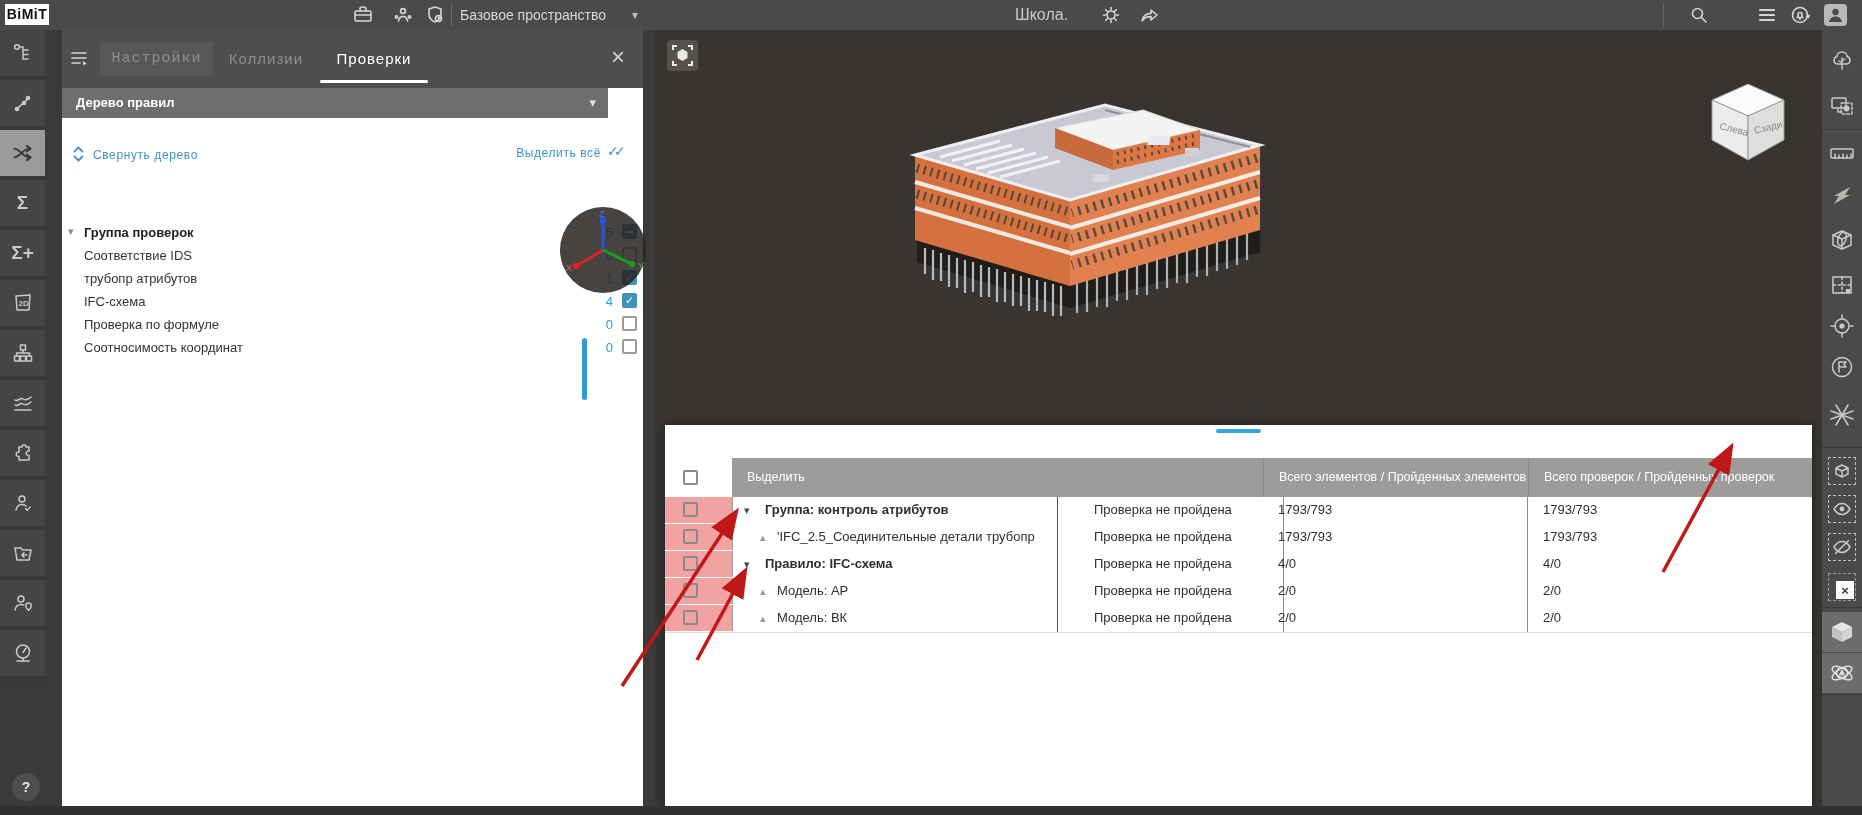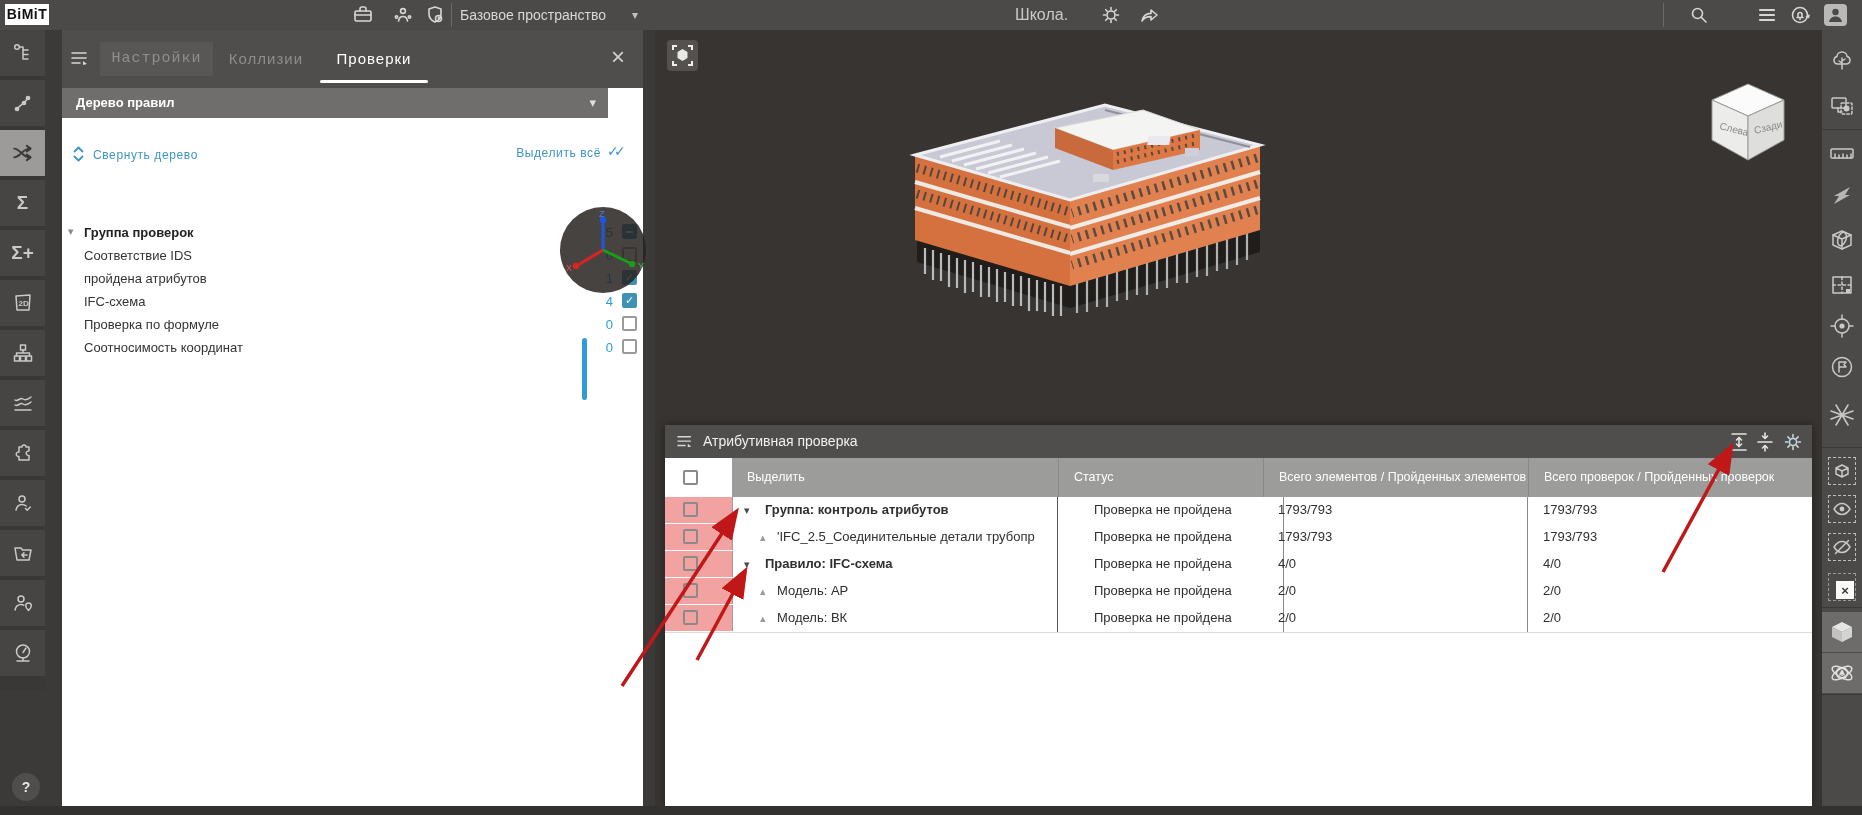--- a/index.html
+++ b/index.html
@@ -312,21 +312,21 @@
         <span class="lbl">Группа проверок</span>
         <span class="cnt">5</span>
         <span class="cbx indet"></span>
       </div>
       <div class="trow" style="top:111px">
         <span class="lbl">Соответствие IDS</span>
         <span class="cnt">0</span>
         <span class="cbx"></span>
       </div>
       <div class="trow" style="top:134px">
-        <span class="lbl">пройдена атрибутов</span>
+        <span class="lbl">трубопр атрибутов</span>
         <span class="cnt">1</span>
         <span class="cbx checked"></span>
       </div>
       <div class="trow" style="top:157px">
         <span class="lbl">IFC-схема</span>
         <span class="cnt">4</span>
         <span class="cbx checked"></span>
       </div>
       <div class="trow" style="top:180px">
         <span class="lbl">Проверка по формуле</span>
@@ -400,55 +400,26 @@
       <polygon points="10,24 46,8 82,24 46,40" fill="#fbfbfb" stroke="#9a9a98" stroke-width="1"></polygon>
       <polygon points="10,24 46,40 46,84 10,64" fill="#ececea" stroke="#9a9a98" stroke-width="1"></polygon>
       <polygon points="46,40 82,24 82,64 46,84" fill="#dededc" stroke="#9a9a98" stroke-width="1"></polygon>
       <text x="17" y="53" font-size="10" fill="#8a8a88" transform="rotate(14 17 53)">Слева</text>
       <text x="53" y="58" font-size="10" fill="#8a8a88" transform="rotate(-14 53 58)">Сзади</text>
     </svg>
   </div>
 
   <div id="bpanel" class="abs">
     <div id="bp-handle" class="abs"></div>
-    <div id="bp-title" class="abs">
-      <svg class="abs" style="left:10px;top:9px" width="22" height="16" viewBox="0 0 22 18">
-        <g class="icw">
-            <path d="M2 3h14M2 8h14M2 13h8"></path>
-            <path d="M13 11l4 3-4 1z" fill="#d6d6d4" stroke="none"></path>
-          </g>
-      </svg>
-      <span style="padding-left:38px">Атрибутивная проверка</span>
-
-      <svg class="bp-tool" style="right:62px" viewBox="0 0 22 22">
-        <g class="icw" style="stroke:#e4e4e2">
-            <path d="M4 3h14M4 19h14M11 6.5v9"></path>
-            <path d="M8.5 9L11 6.5 13.5 9M8.5 13L11 15.5 13.5 13"></path>
-          </g>
-      </svg>
-      <svg class="bp-tool" style="right:36px" viewBox="0 0 22 22">
-        <g class="icw" style="stroke:#e4e4e2">
-            <path d="M4 11h14M11 2v5M11 20v-5"></path>
-            <path d="M8.5 5L11 7.5 13.5 5M8.5 17L11 14.5 13.5 17"></path>
-          </g>
-      </svg>
-      <svg class="bp-tool" style="right:8px" viewBox="0 0 22 22">
-        <g class="icw" style="stroke:#c2d6e0">
-            <circle cx="11" cy="11" r="3.6"></circle>
-            <path d="M11 3.5v2.4M11 16.1v2.4M3.5 11h2.4M16.1 11h2.4M5.9 5.9l1.7 1.7M14.4 14.4l1.7 1.7M16.1 5.9l-1.7 1.7M7.6 14.4l-1.7 1.7"></path>
-          </g>
-      </svg>
-    </div>
 
     <div id="thead" class="abs">
       <div id="th-check" class="abs">
         <span class="gbx" style="left:18px;top:12px"></span>
       </div>
       <div class="th" style="left:67px;width:326px;border-left:none">Выделить</div>
-      <div class="th" style="left:393px;width:205px">Статус</div>
       <div class="th" style="left:598px;width:265px">Всего элементов / Пройденных элементов</div>
       <div class="th" style="left:863px;width:284px">Всего проверок / Пройденных проверок</div>
     </div>
 
     <div class="trow2" style="top:72px">
       <div class="pinkcell">
         <span class="gbx" style="left:18px;top:5px"></span>
       </div>
       <div class="cell cl-rule">
         <span class="exp down" style="left:12px">▾</span>

